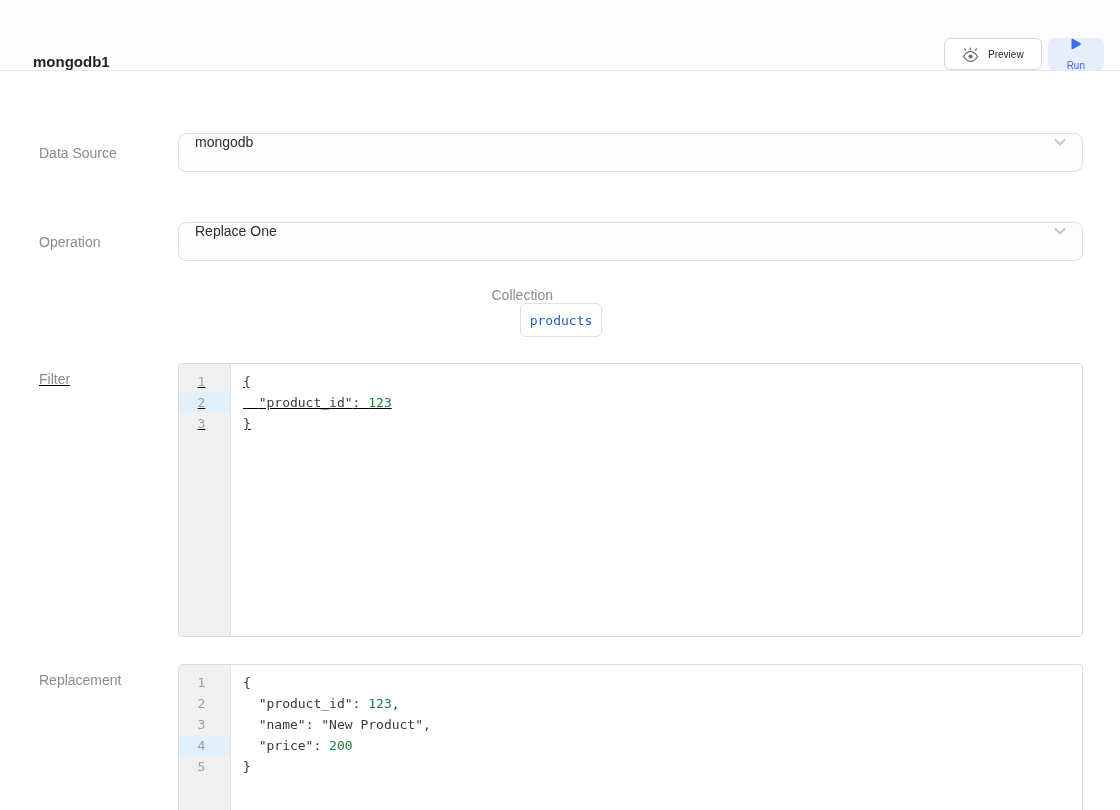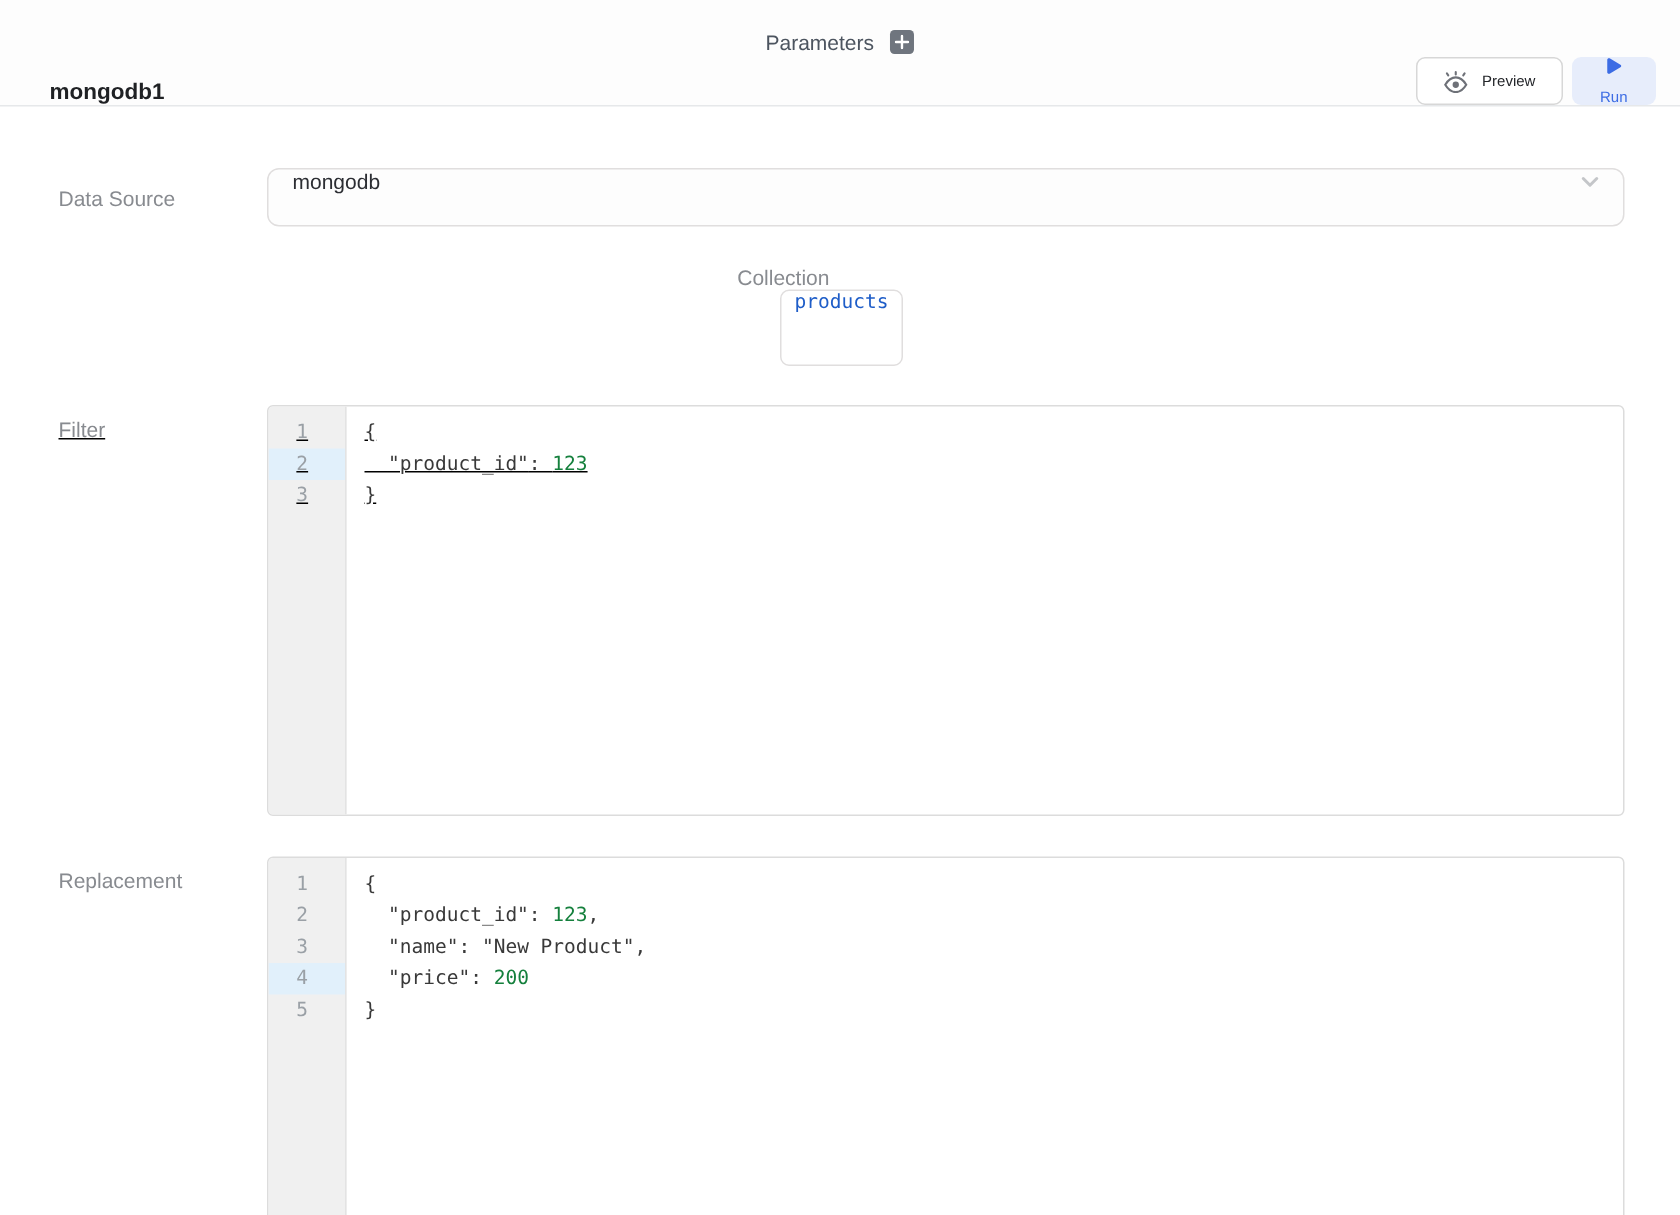--- a/index.html
+++ b/index.html
@@ -28,38 +28,38 @@
   .btn { height:32px; display:flex; align-items:center; gap:9px; border-radius:6px;
          font-size:10px; cursor:pointer; font-family:"Liberation Sans",sans-serif; }
   .btn-preview { background:#ffffff; border:1px solid #d7d7d7; color:#24262a; padding:0 17px; }
   .btn-run { background:#e7edfb; border:none; color:#3c6ce4; padding:0 19px; font-weight:500;flex-direction:column; }
 
   
   .content { padding:0 37px 0 39px; }
   .row { display:flex; }
   .row-label { width:139px; flex:none; font-size:14px; color:#888b90; }
   .row-field { flex:1; min-width:0; }
-  .row-datasource  { margin-top:41px; align-items:center; }
+  .row-datasource  { margin-top:62px; align-items:center; }
   .row-operation   { margin-top:50px; align-items:center; }
   .row-collection  { margin-top:26px; align-items:center;flex-direction:column; }
   .row-filter      { margin-top:26px; align-items:flex-start;text-decoration:underline; }
   .row-replacement { margin-top:27px; align-items:flex-start; }
   .row-filter .row-label, .row-replacement .row-label { padding-top:8px; }
 
   .select-field {
     height:39px; border:1px solid #e0dede; border-radius:8px; background:#fdfdfd;
     display:flex; align-items:flex-start; justify-content:space-between;
     padding:0 14px 0 16px; cursor:pointer;
   }
   .select-value { font-size:14px; color:#2c2e33; }
   .chevron { color:#c4c6c9; display:flex; }
 
   .text-field {
-    height:51px; border:1px solid #e0dede; border-radius:6px; background:#ffffff;
-    display:flex; align-items:flex-start; padding:0 9px;
+    height:34px; border:1px solid #e0dede; border-radius:6px; background:#ffffff;
+    display:flex; align-items:center; padding:0 9px;
   }
   .code-input-value {
     font-family:"DejaVu Sans Mono", monospace; font-size:13px; color:#1e5dc8;
     border:none; outline:none; background:transparent; width:100%;
   }
 
   
   .code-editor {
     border:1px solid #dcdcdc; border-radius:4px; background:#ffffff;
     display:flex; overflow:hidden; height:274px;
@@ -78,30 +78,20 @@
   .code-line { height:21px; line-height:21px; white-space:pre; }
   .tok-number { color:#15803d; }
   .tok-brace, .tok-key, .tok-string, .tok-punct, .tok-plain { color:#393939; }
 </style>
 </head>
 <body>
 
 <div class="topbar">
   <div class="app-title">mongodb1</div>
 
-  <div class="topbar-center">
-    <span class="params-label">Parameters</span>
-    <button class="add-param-btn">
-      <span style="display:flex;">
-        <svg width="10" height="10" viewBox="0 0 10 10">
-            <path d="M5 1v8M1 5h8" stroke="#ffffff" stroke-width="1.6" stroke-linecap="round"></path>
-          </svg>
-      </span>
-    </button>
-  </div>
 
   <div class="topbar-right">
     <button class="btn btn-preview">
       <span style="display:flex;">
         <svg width="17" height="15" viewBox="0 0 17 15">
           <path d="M3.5 3.2 2.6 1.9 M8.5 2.6V1.1 M13.5 3.2l.9-1.3" stroke="#6e7178" stroke-width="1.4" stroke-linecap="round" fill="none"></path>
           <path d="M1.5 9.5c2-3.3 4.5-4.9 7-4.9s5 1.6 7 4.9c-2 3.3-4.5 4.9-7 4.9s-5-1.6-7-4.9z" fill="none" stroke="#6e7178" stroke-width="1.4"></path>
           <circle cx="8.5" cy="9.5" r="2.1" fill="#6e7178"></circle>
         </svg>
       </span>
@@ -127,20 +117,33 @@
         <span class="select-value">mongodb</span>
         <span class="chevron">
           <svg width="16" height="16" viewBox="0 0 16 16">
               <path d="M3.5 6l4.5 4.5L12.5 6" fill="none" stroke="#c4c6c9" stroke-width="2" stroke-linecap="round" stroke-linejoin="round"></path>
             </svg>
         </span>
       </div>
     </div>
   </div>
 
+  <div class="row row-operation">
+    <div class="row-label">Operation</div>
+    <div class="row-field">
+      <div class="select-field">
+        <span class="select-value">Replace One</span>
+        <span class="chevron">
+          <svg width="16" height="16" viewBox="0 0 16 16">
+              <path d="M3.5 6l4.5 4.5L12.5 6" fill="none" stroke="#c4c6c9" stroke-width="2" stroke-linecap="round" stroke-linejoin="round"></path>
+            </svg>
+        </span>
+      </div>
+    </div>
+  </div>
 
   <div class="row row-collection">
     <div class="row-label">Collection</div>
     <div class="row-field">
       <div class="text-field">
         <span class="code-input-value">products</span>
       </div>
     </div>
   </div>
 

